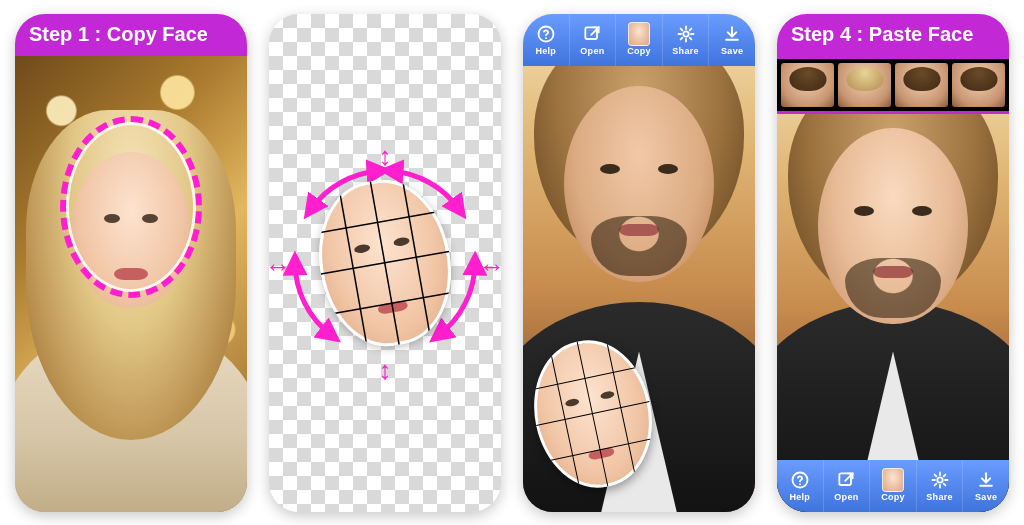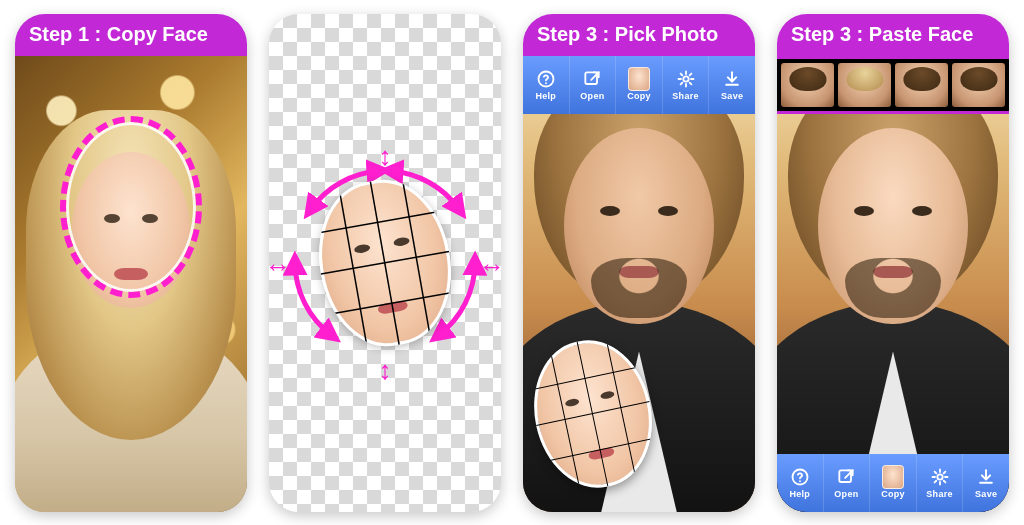--- a/index.html
+++ b/index.html
@@ -192,21 +192,21 @@
       linear-gradient(#000 0 0) 50% 0/1.4px 100% no-repeat,
       linear-gradient(#000 0 0) 25% 0/1.4px 100% no-repeat,
       linear-gradient(#000 0 0) 75% 0/1.4px 100% no-repeat,
       linear-gradient(#000 0 0) 0 50%/100% 1.4px no-repeat,
       linear-gradient(#000 0 0) 0 25%/100% 1.4px no-repeat,
       linear-gradient(#000 0 0) 0 75%/100% 1.4px no-repeat;
   }
 
   
   .toolbar{
-    position:absolute;left:0;right:0;height:58px;
+    position:absolute;left:0;right:0;height:52px;
     background:var(--tool-bar-bg);
     display:flex;
   }
   .toolbar.top{top:0}
   .toolbar.bottom{bottom:0}
   .tool{
     flex:1;display:flex;flex-direction:column;align-items:center;justify-content:center;
     gap:1px;color:#fff;font-size:9px;letter-spacing:.3px;font-weight:600;
     border-right:1px solid rgba(255,255,255,.15);
     cursor:pointer;
@@ -290,23 +290,20 @@
           <div class="e l"></div>
           <div class="e r"></div>
           <div class="m"></div>
         </div>
       <div class="grid"></div>
     </div>
   </div>
 </div>
 
 <div class="card">
-  <div class="card-header">
-    <span>Step 3 : Pick Photo</span>
-  </div>
   <div class="card-body">
     <div class="city-bg"></div>
     <div class="man">
       <div class="shoulders"></div>
         <div class="shirt"></div>
       <div class="hair"></div>
       <div class="face">
           <div class="e l"></div>
           <div class="e r"></div>
           <div class="m"></div>
@@ -368,21 +365,21 @@
             </svg>
         </span>
         <span>Save</span>
       </div>
     </div>
   </div>
 </div>
 
 <div class="card">
   <div class="card-header">
-    <span>Step 3 : Paste Face</span>
+    <span>Step 4 : Paste Face</span>
   </div>
   <div class="card-body">
     <div class="city-bg"></div>
     <div class="man">
       <div class="shoulders"></div>
         <div class="shirt"></div>
       <div class="hair"></div>
       <div class="face" style="background:radial-gradient(ellipse at 50% 35%,#fadac0 0%,#e7bb96 55%,#c38f68 100%);">
         <div class="e l"></div>
           <div class="e r"></div>

